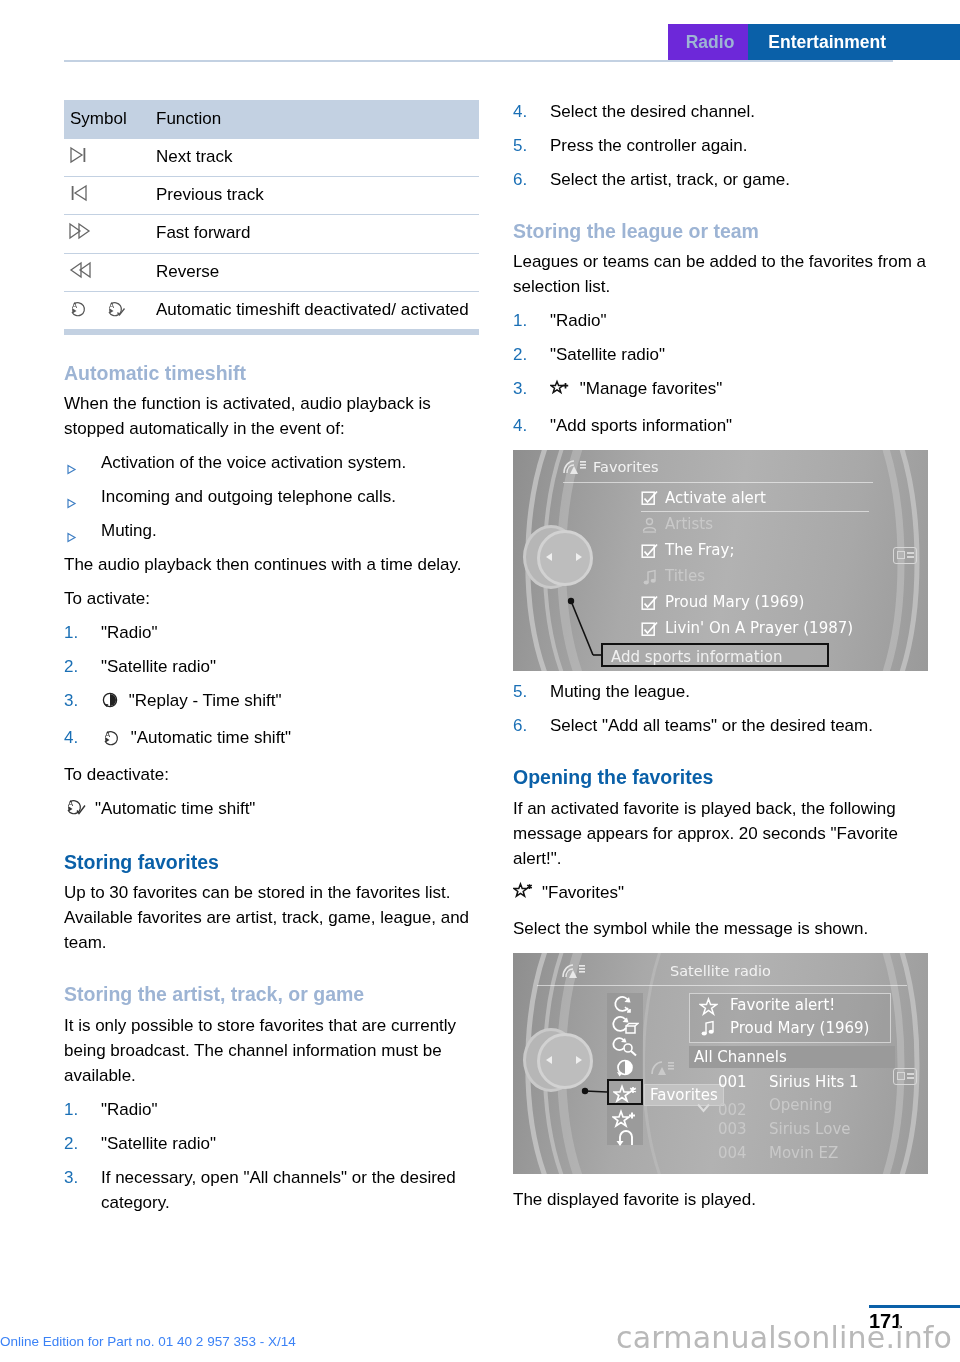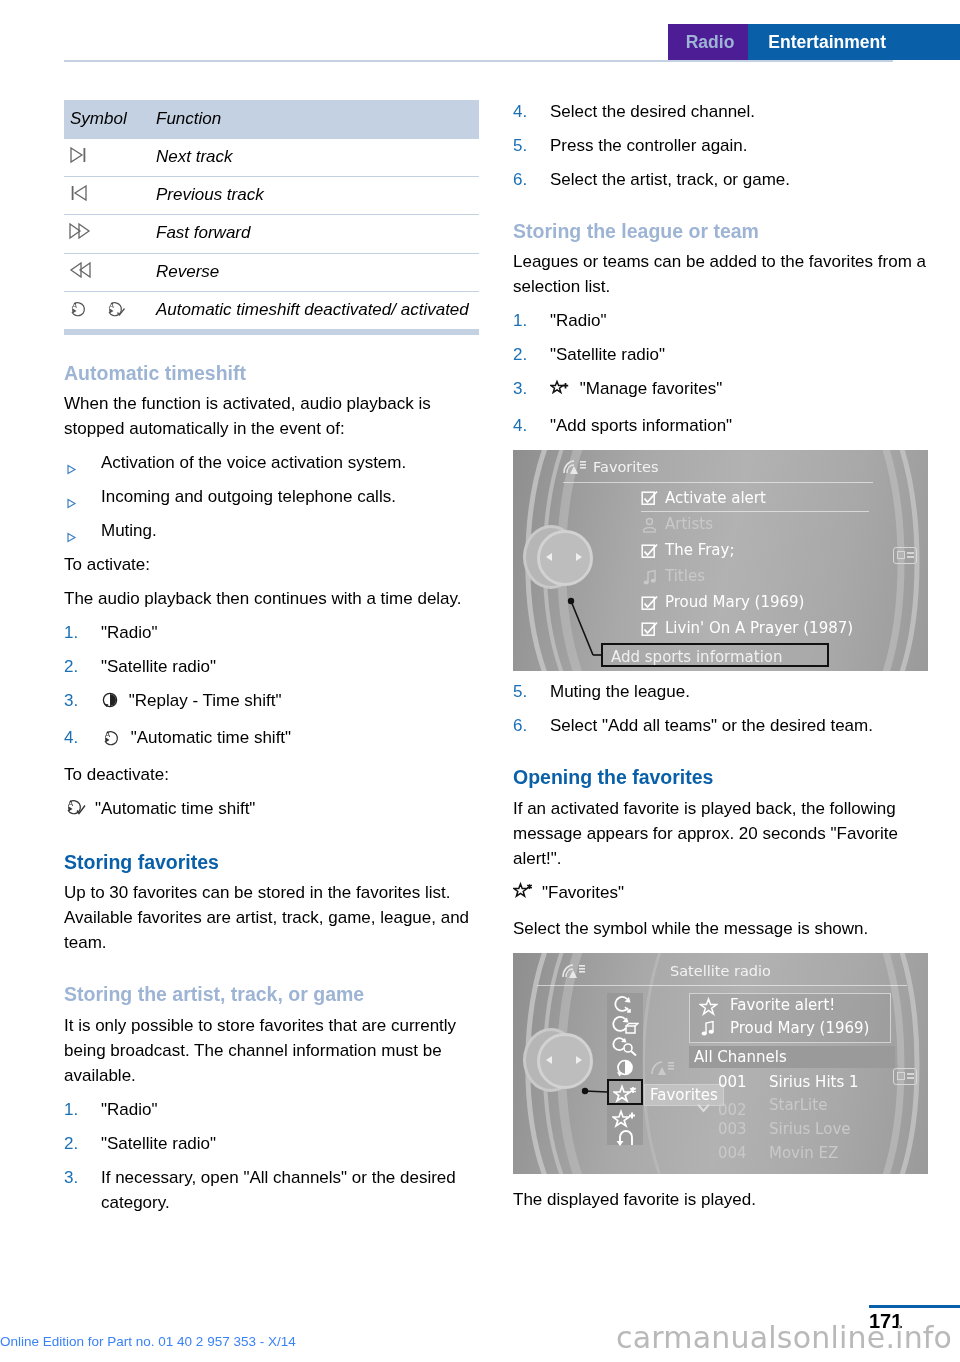--- a/index.html
+++ b/index.html
@@ -21,41 +21,40 @@
     position: absolute; left: 64px; top: 60px; width: 829px; height: 2px;
     background: #c3d1e2;
   }
   .header-tabs {
     position: absolute; right: 0; top: 24px; height: 36px;
     display: flex; align-items: stretch;
   }
   .tab-inactive {
     display: flex; align-items: center; padding: 0 14px 0 18px;
     color: #9db4d4; font-weight: bold; font-size: 17.5px;
-    background: #4c1d95;
+    background: #6d28d9;
     text-align: right;
   }
   .tab-active {
     display: flex; align-items: center; padding: 0 74px 0 20px;
     color: #ffffff; font-weight: bold; font-size: 17.5px;
     background: #0a60a8;
   }
 
   
   .col {
     position: absolute; top: 100px; width: 415px;
   }
   .col-left  { left: 64px; }
   .col-right { left: 513px; }
 
   
   table.symtab {
     width: 415px; border-collapse: collapse; table-layout: fixed;
     margin: 0 0 0 0;
-    font-style: italic;
   }
   table.symtab thead th {
     background: #c3d1e2;
     text-align: left;
     font-weight: normal;
     font-size: 17px;
     padding: 8px 0 9px 6px;
     line-height: 1.25;
   }
   table.symtab th.c-sym { width: 86px; }
@@ -283,22 +282,22 @@
     <li>
       <span class="tri">
         <svg width="11" height="11" viewBox="0 0 11 11">
             <path d="M2 1.5 L9 5.5 L2 9.5 Z" fill="none" stroke="#3f7fc4" stroke-width="1.2"></path>
           </svg>
       </span>
       <span>Muting.</span>
     </li>
   </ul>
 
+  <p class="para tight">The audio playback then continues with a time delay.</p>
   <p class="para tight">To activate:</p>
-  <p class="para tight">The audio playback then continues with a time delay.</p>
 
   <ol class="steps">
     <li>
       <span class="num">1.</span>
       <span>"Radio"</span>
     </li>
     <li>
       <span class="num">2.</span>
       <span>"Satellite radio"</span>
     </li>
@@ -652,21 +651,21 @@
 
     <div class="row" style="left:205px;top:120px;">001</div>
     <div class="row" style="left:256px;top:120px;">Sirius Hits 1</div>
 
     <div style="position:absolute;left:183px;top:146px;">
       <svg width="15" height="12" viewBox="0 0 15 12">
           <path d="M2 2.5 L7.5 9 L13 2.5" fill="none" stroke="#dcdcdc" stroke-width="2"></path>
         </svg>
     </div>
     <div class="row dim" style="left:205px;top:148px;">002</div>
-    <div class="row dim" style="left:256px;top:143px;">StarLite</div>
+    <div class="row dim" style="left:256px;top:143px;">Opening</div>
 
     <div class="row dim" style="left:205px;top:167px;">003</div>
     <div class="row dim" style="left:256px;top:167px;">Sirius Love</div>
 
     <div class="row dim" style="left:205px;top:191px;">004</div>
     <div class="row dim" style="left:256px;top:191px;">Movin EZ</div>
   </div>
 
   <p class="para" style="margin-top:14px">The displayed favorite is played.</p>
 </div>

